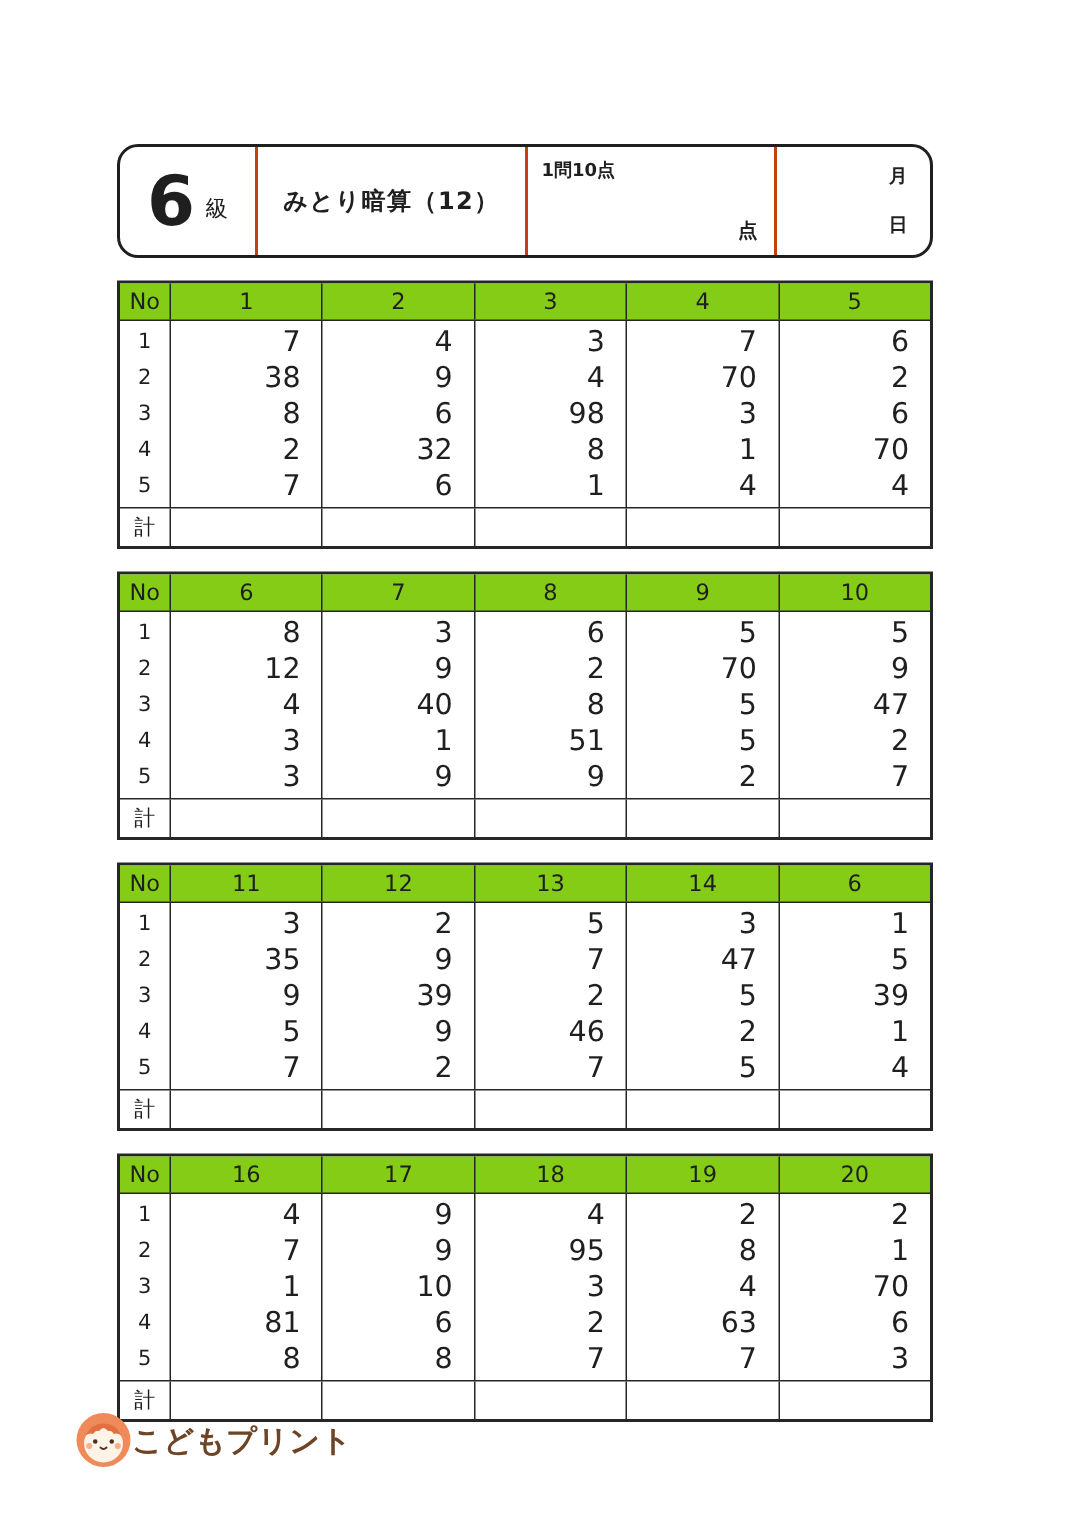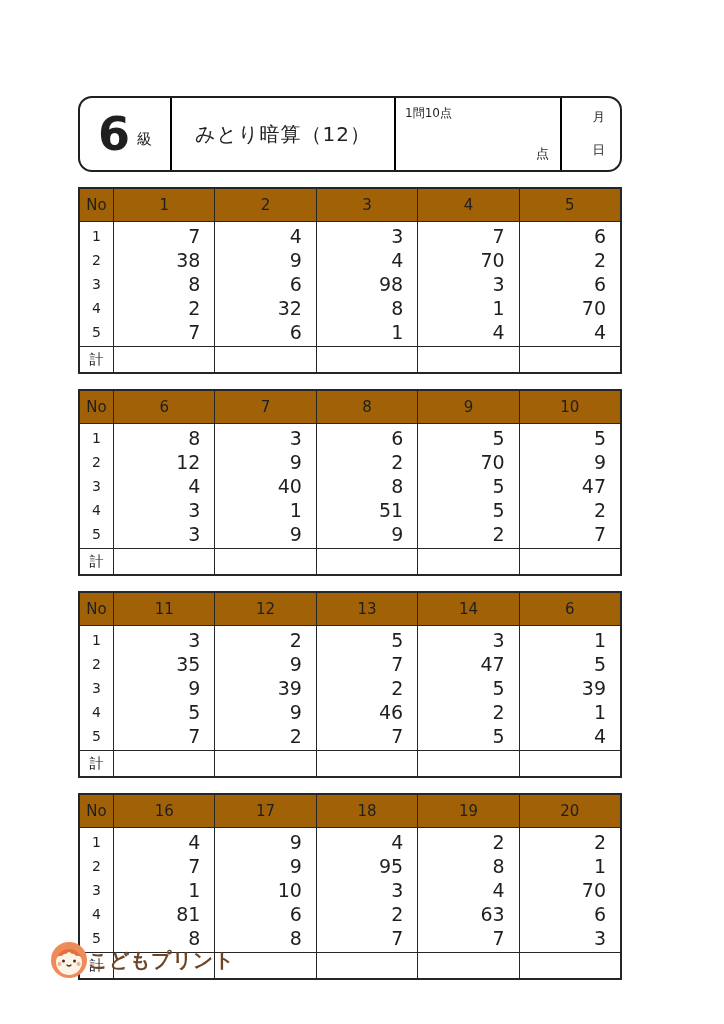--- a/index.html
+++ b/index.html
@@ -8,38 +8,38 @@
     font-family:"DejaVu Sans","Liberation Sans",sans-serif;color:#1f1f1f;overflow:hidden;
   }
 
   
   .header-box{
     position:absolute;left:78px;top:96px;width:544px;height:76px;
     border:2.5px solid #1f1f1f;border-radius:14px;display:flex;
     box-sizing:border-box;overflow:hidden;background:#fff;
   }
   .hcell{box-sizing:border-box;height:100%;}
-  .hcell + .hcell{border-left:2px solid #000000;}
+  .hcell + .hcell{border-left:2px solid #c2410c;font-weight:bold;}
   .grade-cell{width:90px;display:flex;align-items:center;justify-content:center;gap:7px;}
   .grade-number{font-size:46px;font-weight:bold;line-height:1;}
   .grade-label{font-size:15px;margin-top:10px;}
-  .title-cell{width:224px;display:flex;align-items:center;justify-content:center;
-    font-size:20px;font-weight:500;letter-spacing:1px;}
+  .title-cell{width:180px;display:flex;align-items:center;justify-content:center;
+    font-size:16px;font-weight:500;letter-spacing:1px;}
   .points-cell{width:166px;position:relative;font-size:12px;}
   .points-note{position:absolute;top:7px;left:9px;}
   .points-label{position:absolute;bottom:7px;right:11px;font-size:13px;}
   .date-cell{flex:1;display:flex;flex-direction:column;justify-content:space-between;
     align-items:flex-end;padding:11px 15px;font-size:12.5px;box-sizing:border-box;}
 
   
   .tables{position:absolute;left:78px;top:187px;width:544px;
     display:flex;flex-direction:column;gap:15px;}
   .wtable{border:2px solid #262626;box-sizing:border-box;background:#fff;}
   .trow{display:flex;box-sizing:border-box;}
-  .thead{height:33px;background:#a16207;border-bottom:1.5px solid #262626;}
+  .thead{height:25px;background:#84cc16;border-bottom:1.5px solid #262626;}
   .tbodyrow{height:124px;}
   .ttotal{height:26px;border-top:1.5px solid #262626;}
   .cell{box-sizing:border-box;}
   .cell + .cell{border-left:1.5px solid #262626;}
   .no-col{width:33px;flex:none;display:flex;align-items:center;justify-content:center;font-size:13px;}
   .data-col{flex:1;}
   .thead .cell{display:flex;align-items:center;justify-content:center;font-size:15px;}
   .tbodyrow .no-col{flex-direction:column;padding:2px 0;}
   .tbodyrow .no-col .num{flex:1;display:flex;align-items:center;justify-content:center;
     font-size:14px;width:100%;}

